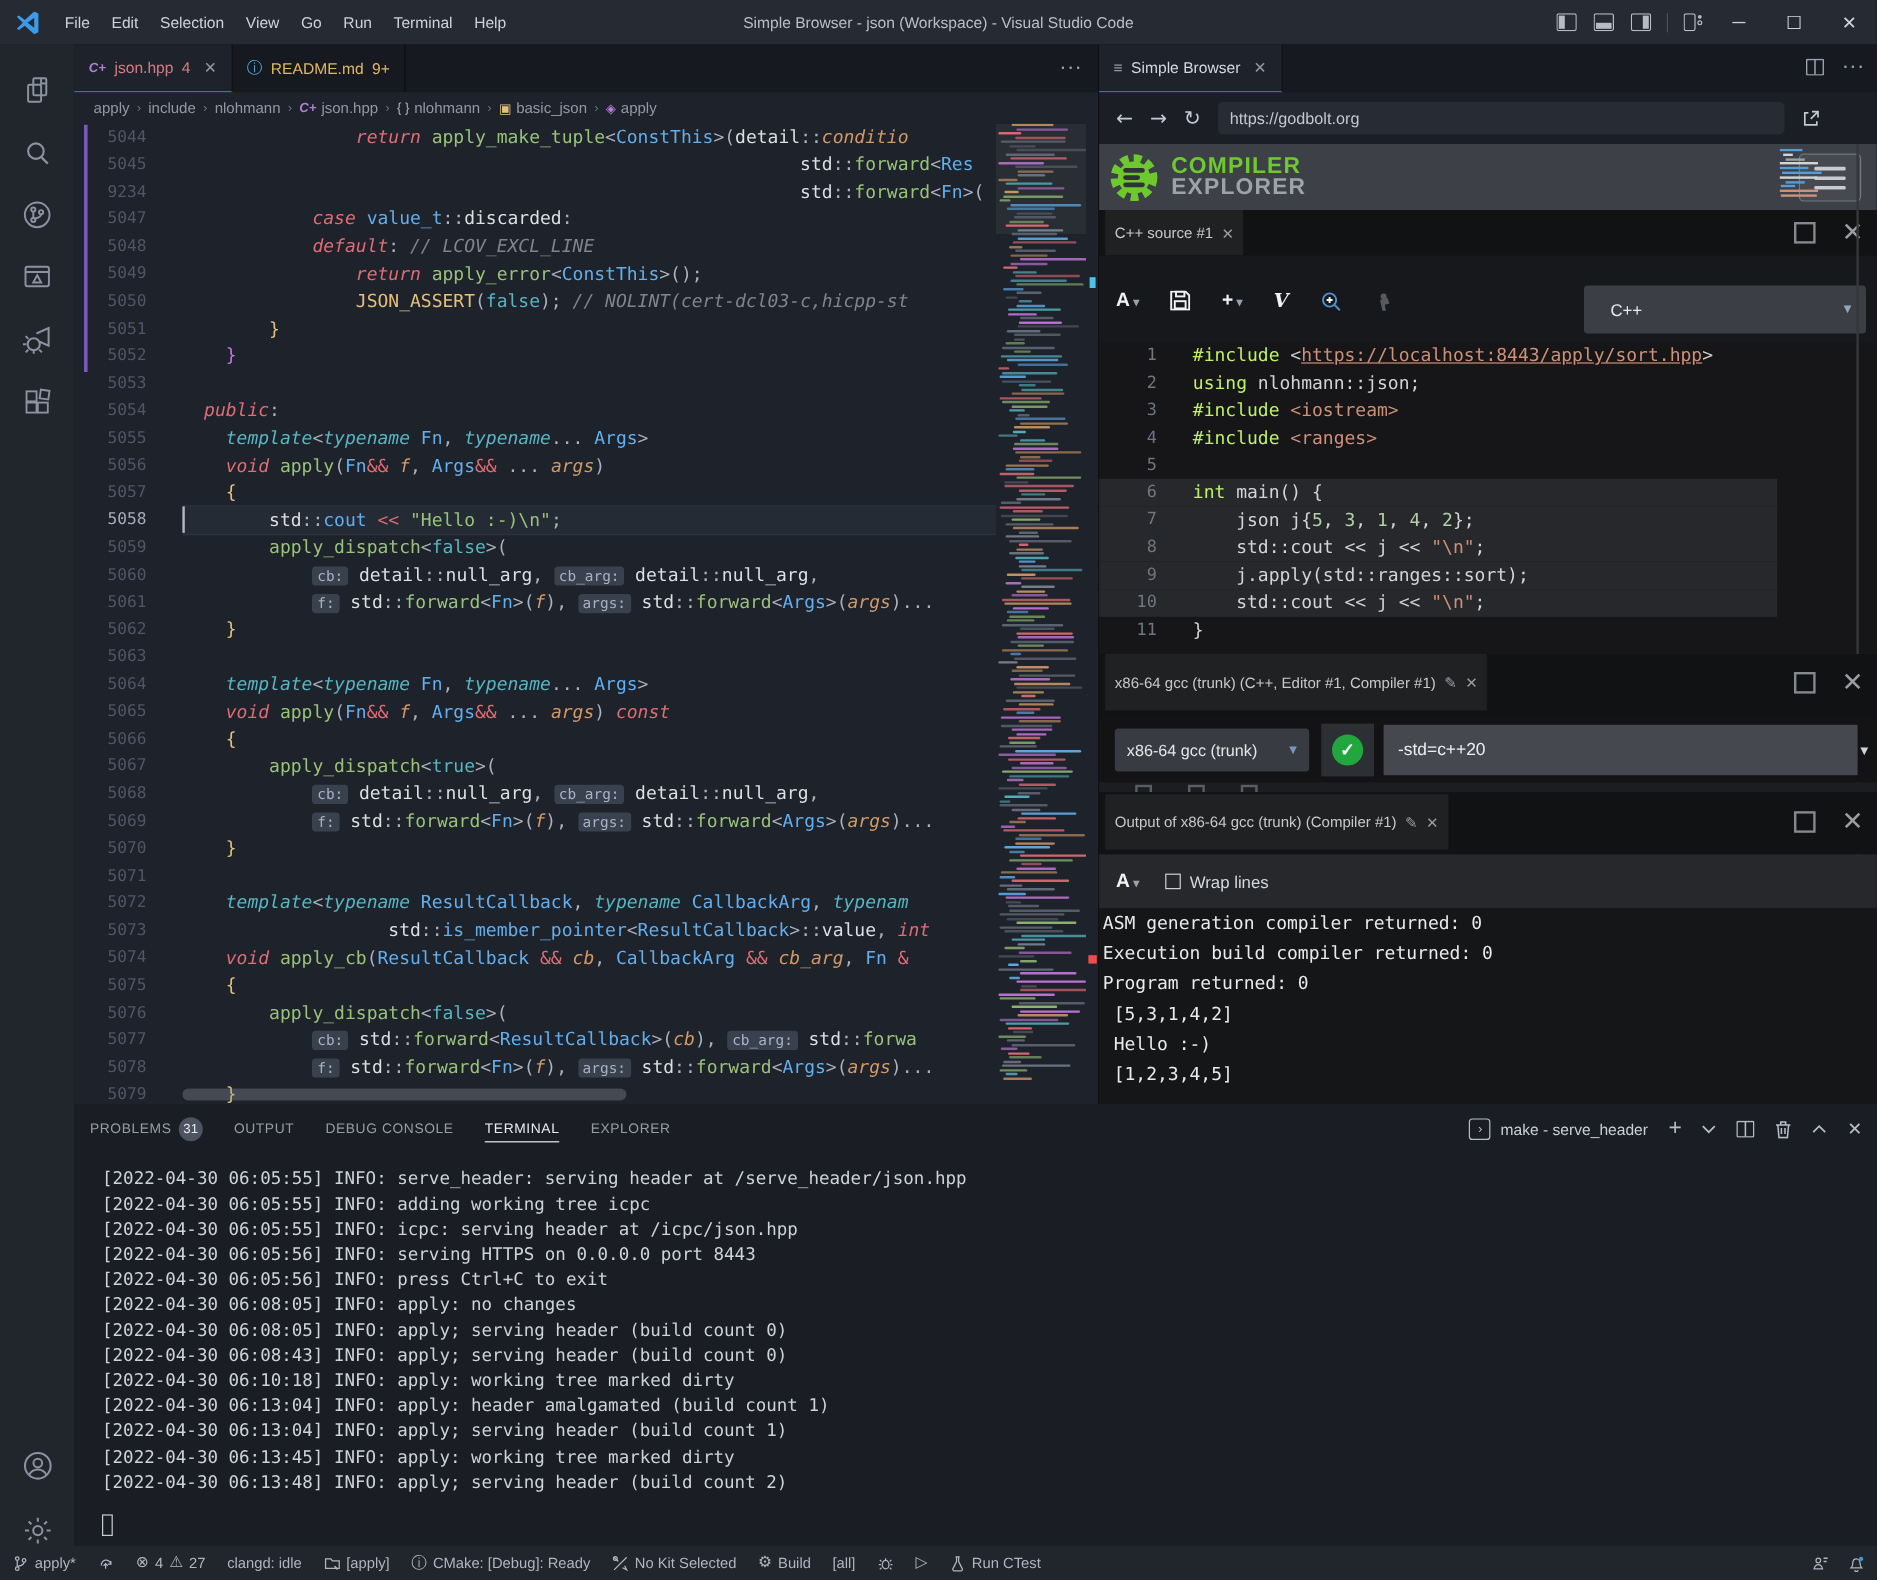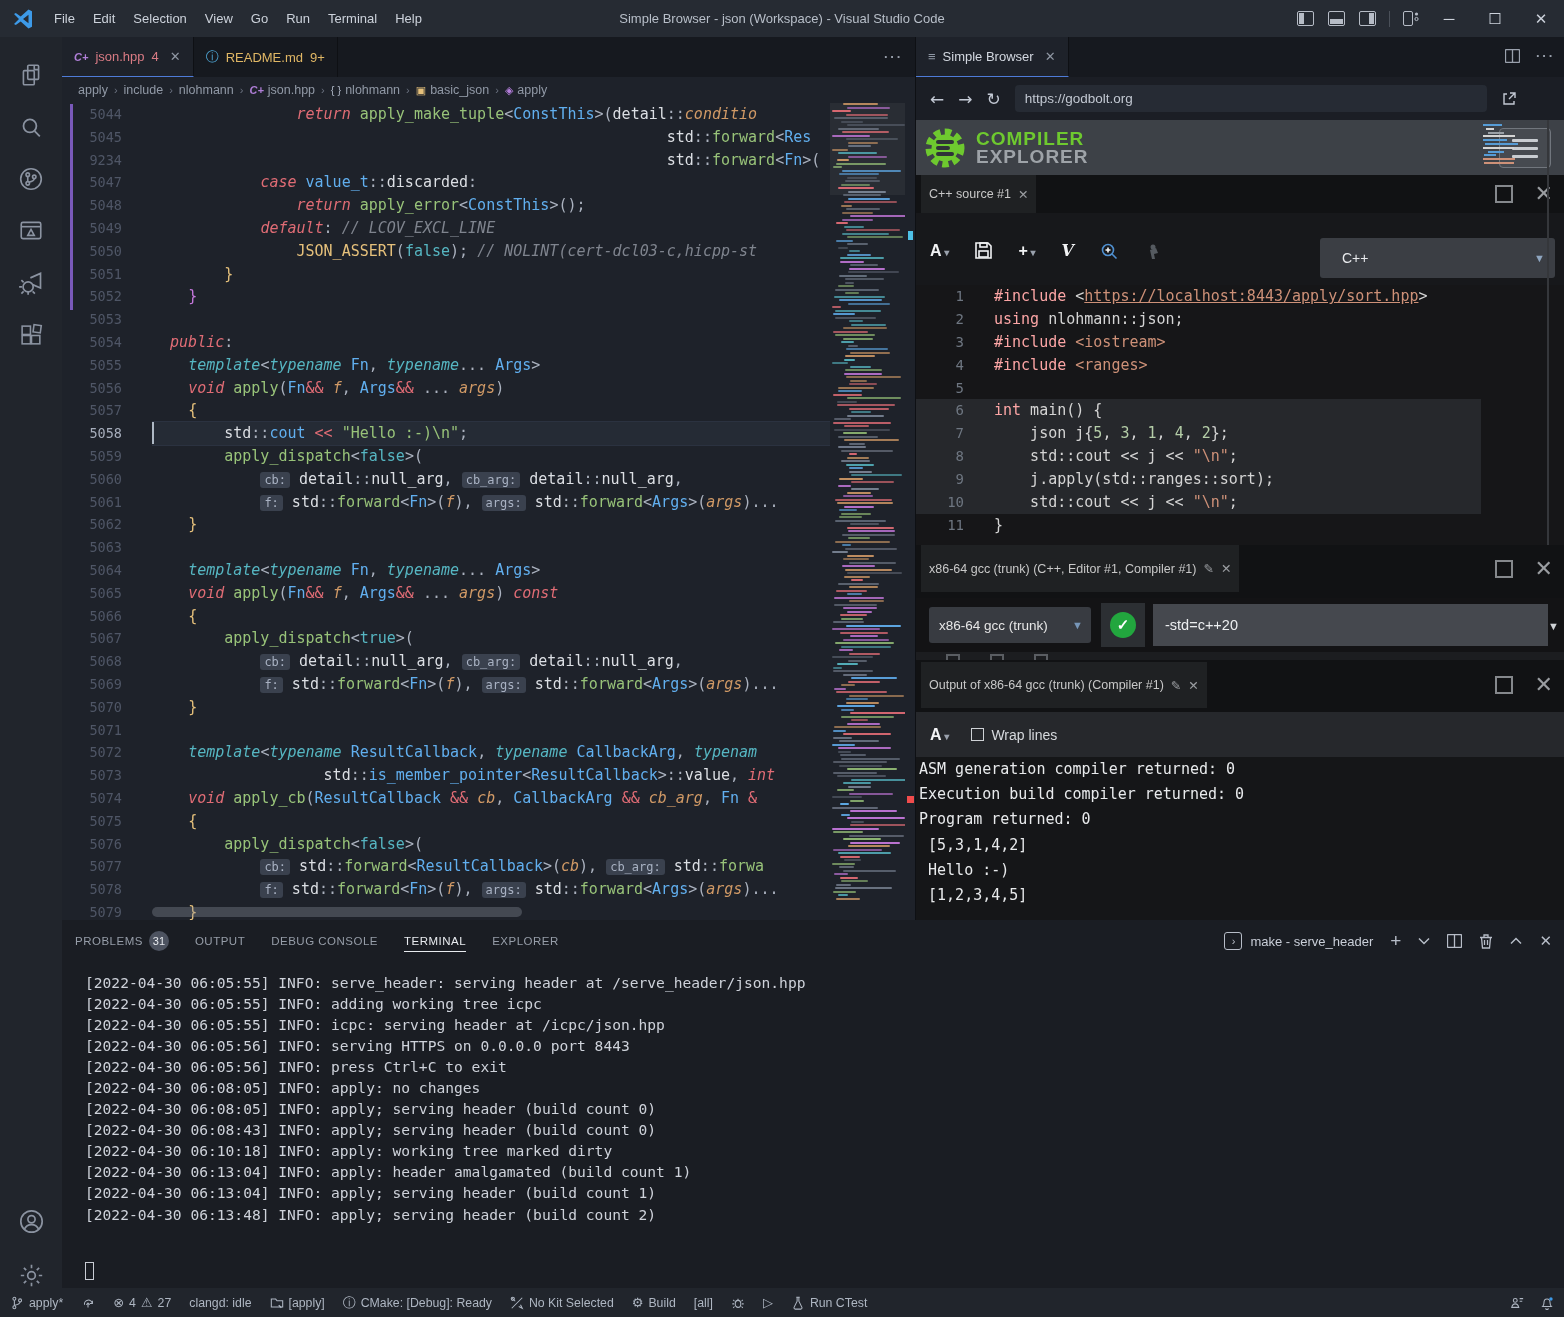--- a/index.html
+++ b/index.html
@@ -114,21 +114,21 @@
     border-radius:3px; color:#e8eaed; font-size:14px; display:flex; align-items:center;
     padding-left:22px; }
   #lang-select .dd { position:absolute; right:10px; color:#8fa6c0; font-size:11px; }
 
   #gb-editor { position:absolute; left:0; top:165px; width:649px; height:260px; background:#161618; }
   .gb-row { position:relative; height:22.9px; line-height:22.9px; white-space:pre;
     font-family:"DejaVu Sans Mono", monospace; font-size:15px; color:#d4d4d4; }
   .gb-row.hl { background:#26282c; width:565px; }
   .gb-num { position:absolute; left:0; width:48px; text-align:right; color:#6e7681; font-size:14px; }
   .gb-code { position:absolute; left:78px; }
-  .gk-kw{color:#fca5a5} .gk-str{color:#ce9178} .gk-num{color:#b5cea8} .gk-pl{color:#d4d4d4}
+  .gk-kw{color:#bef264} .gk-str{color:#ce9178} .gk-num{color:#b5cea8} .gk-pl{color:#d4d4d4}
   .gk-lnk{color:#ce9178;text-decoration:underline}
   #gb-minimap { position:absolute; left:567px; top:4px; width:58px; height:64px; overflow:hidden; }
   .gbmm { height:2px; margin-bottom:1.8px; }
   #gb-scroll { position:absolute; left:631px; top:0; width:2px; height:635px; background:#35373b; }
   #gb-scroll-slider { position:absolute; left:627px; top:425px; width:14px; height:30px; background:#4a4d52; }
 
   #compiler-row { position:absolute; left:0; top:478px; width:649px; height:54px; background:#131315; }
   #compiler-select { position:absolute; left:13px; top:9px; width:162px; height:36px; background:#383b41;
     border-radius:3px; color:#e6e6e6; font-size:13.5px; display:flex; align-items:center; padding-left:10px; }
   #compiler-select .dd { position:absolute; right:8px; color:#7796b8; font-size:11px; }
@@ -353,22 +353,22 @@
           <div class="lnum">5076</div>
           <div class="lnum">5077</div>
           <div class="lnum">5078</div>
           <div class="lnum">5079</div>
         </div>
       <div id="codelines">
           <div class="cline"><span class="tk-pl">                </span><span class="tk-kwr">return</span><span class="tk-pl"> </span><span class="tk-fn">apply_make_tuple</span><span class="tk-pl">&lt;</span><span class="tk-ty">ConstThis</span><span class="tk-pl">&gt;(</span><span class="tk-wh">detail</span><span class="tk-pl">::</span><span class="tk-var">conditio</span></div>
           <div class="cline"><span class="tk-pl">                                                         </span><span class="tk-wh">std</span><span class="tk-pl">::</span><span class="tk-fn">forward</span><span class="tk-pl">&lt;</span><span class="tk-ty">Res</span></div>
           <div class="cline"><span class="tk-pl">                                                         </span><span class="tk-wh">std</span><span class="tk-pl">::</span><span class="tk-fn">forward</span><span class="tk-pl">&lt;</span><span class="tk-ty">Fn</span><span class="tk-pl">&gt;(</span></div>
           <div class="cline"><span class="tk-pl">            </span><span class="tk-kwr">case</span><span class="tk-pl"> </span><span class="tk-ty">value_t</span><span class="tk-pl">::</span><span class="tk-wh">discarded</span><span class="tk-pl">:</span></div>
+          <div class="cline"><span class="tk-pl">            </span><span class="tk-kwr">default</span><span class="tk-pl">: </span><span class="tk-com">// LCOV_EXCL_LINE</span></div>
           <div class="cline"><span class="tk-pl">                </span><span class="tk-kwr">return</span><span class="tk-pl"> </span><span class="tk-fn">apply_error</span><span class="tk-pl">&lt;</span><span class="tk-ty">ConstThis</span><span class="tk-pl">&gt;();</span></div>
-          <div class="cline"><span class="tk-pl">            </span><span class="tk-kwr">default</span><span class="tk-pl">: </span><span class="tk-com">// LCOV_EXCL_LINE</span></div>
           <div class="cline"><span class="tk-pl">                </span><span class="tk-mac">JSON_ASSERT</span><span class="tk-pl">(</span><span class="tk-cy">false</span><span class="tk-pl">); </span><span class="tk-com">// NOLINT(cert-dcl03-c,hicpp-st</span></div>
           <div class="cline"><span class="tk-pl">        </span><span class="tk-br">}</span></div>
           <div class="cline"><span class="tk-pl">    </span><span class="tk-pu">}</span></div>
           <div class="cline"></div>
           <div class="cline"><span class="tk-pl">  </span><span class="tk-kwr">public</span><span class="tk-pl">:</span></div>
           <div class="cline"><span class="tk-pl">    </span><span class="tk-kwc">template</span><span class="tk-pl">&lt;</span><span class="tk-kwc">typename</span><span class="tk-pl"> </span><span class="tk-ty">Fn</span><span class="tk-pl">, </span><span class="tk-kwc">typename</span><span class="tk-pl">... </span><span class="tk-ty">Args</span><span class="tk-pl">&gt;</span></div>
           <div class="cline"><span class="tk-pl">    </span><span class="tk-kwr">void</span><span class="tk-pl"> </span><span class="tk-fn">apply</span><span class="tk-pl">(</span><span class="tk-ty">Fn</span><span class="tk-op">&amp;&amp;</span><span class="tk-pl"> </span><span class="tk-var">f</span><span class="tk-pl">, </span><span class="tk-ty">Args</span><span class="tk-op">&amp;&amp;</span><span class="tk-pl"> ... </span><span class="tk-var">args</span><span class="tk-pl">)</span></div>
           <div class="cline"><span class="tk-pl">    </span><span class="tk-br">{</span></div>
           <div class="cline current"><span class="tk-pl">        </span><span class="tk-wh">std</span><span class="tk-pl">::</span><span class="tk-ty">cout</span><span class="tk-pl"> </span><span class="tk-op">&lt;&lt;</span><span class="tk-pl"> </span><span class="tk-str">"Hello :-)\n"</span><span class="tk-pl">;</span></div>
           <div class="cline"><span class="tk-pl">        </span><span class="tk-fn">apply_dispatch</span><span class="tk-pl">&lt;</span><span class="tk-cy">false</span><span class="tk-pl">&gt;(</span></div>
@@ -837,20 +837,21 @@
         <div class="term-line">[2022-04-30 06:05:55] INFO: adding working tree icpc</div>
         <div class="term-line">[2022-04-30 06:05:55] INFO: icpc: serving header at /icpc/json.hpp</div>
         <div class="term-line">[2022-04-30 06:05:56] INFO: serving HTTPS on 0.0.0.0 port 8443</div>
         <div class="term-line">[2022-04-30 06:05:56] INFO: press Ctrl+C to exit</div>
         <div class="term-line">[2022-04-30 06:08:05] INFO: apply: no changes</div>
         <div class="term-line">[2022-04-30 06:08:05] INFO: apply; serving header (build count 0)</div>
         <div class="term-line">[2022-04-30 06:08:43] INFO: apply; serving header (build count 0)</div>
         <div class="term-line">[2022-04-30 06:10:18] INFO: apply: working tree marked dirty</div>
         <div class="term-line">[2022-04-30 06:13:04] INFO: apply: header amalgamated (build count 1)</div>
         <div class="term-line">[2022-04-30 06:13:04] INFO: apply; serving header (build count 1)</div>
+        <div class="term-line">[2022-04-30 06:13:45] INFO: apply: working tree marked dirty</div>
         <div class="term-line">[2022-04-30 06:13:48] INFO: apply; serving header (build count 2)</div>
       </div>
     <div id="term-cursor" style="left:23px;top:342px;position:absolute"></div>
   </div>
 
   <div id="statusbar">
     <span class="sb-item sico">
       <svg viewBox="0 0 16 16" fill="none" stroke="#aeb6c2" stroke-width="1.2">
           <circle cx="5" cy="3.2" r="1.7"></circle>
           <circle cx="5" cy="12.8" r="1.7"></circle>

